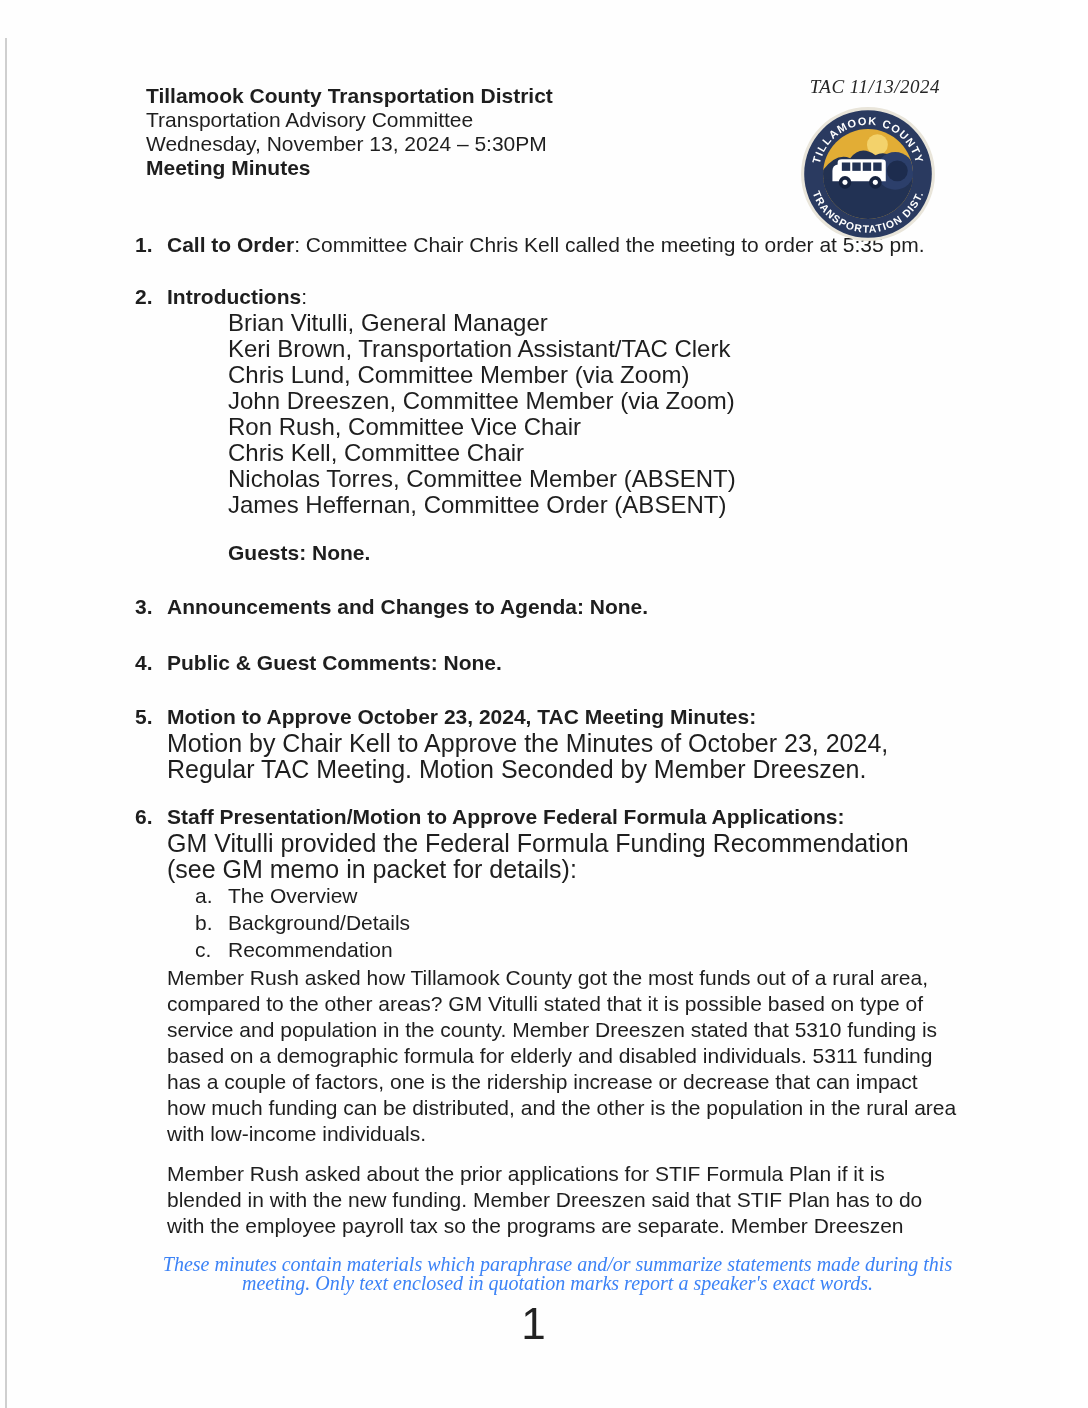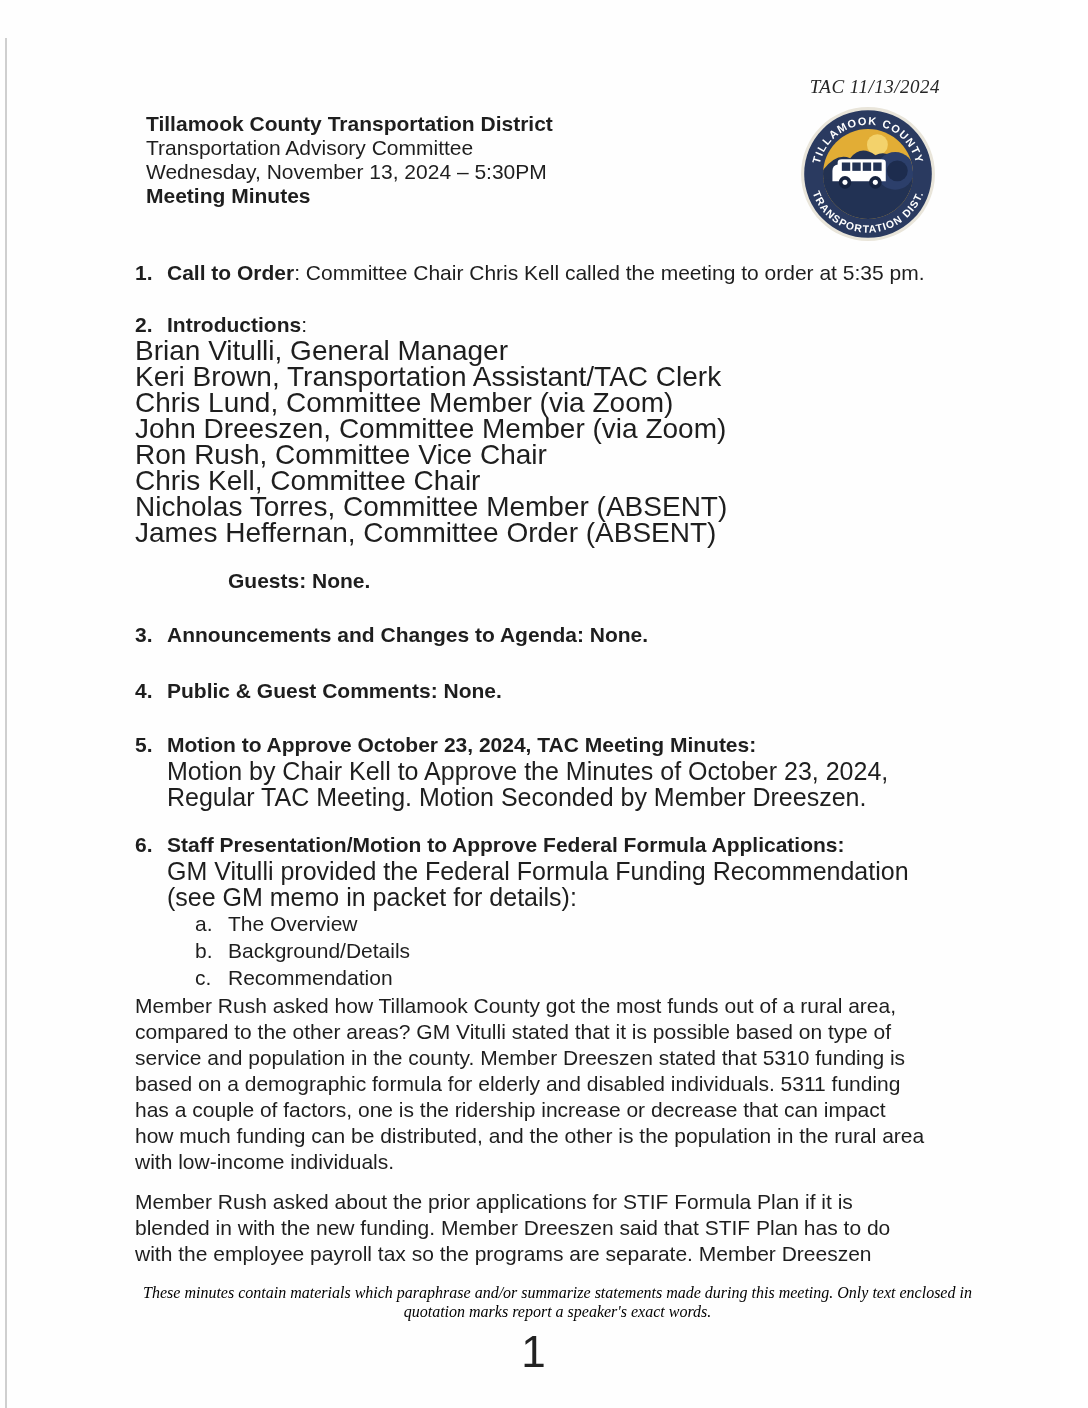--- a/index.html
+++ b/index.html
@@ -32,41 +32,42 @@
     font-size: 19px;
     color: #262626;
     letter-spacing: 0.5px;
   }
   .logo-wrap {
     position: absolute;
     top: 106px; left: 800px;
     width: 136px; height: 136px;
   }
   header.doc-header {
-    padding-top: 112px;
+    padding-top: 84px;
     margin-left: 11px;
     font-size: 21px;
     line-height: 24px;
   }
   .bold { font-weight: bold; }
   .item {
     display: flex;
     font-size: 21px;
     line-height: 26px;
   }
   .item .num { width: 32px; flex: none; font-weight: bold; }
   .item .itext { flex: 1; }
   .item-1 { margin-top: 52px; }
   .item-2 { margin-top: 26px; }
   .item-3 { margin-top: 28px; }
   .item-4 { margin-top: 30px; }
   .item-5 { margin-top: 28px; }
   .item-6 { margin-top: 22px; }
   .attendees {
-    font-size: 28px;
+    margin-left: 93px;
+    font-size: 24px;
     line-height: 26px;
   }
   .guests {
     margin-left: 93px;
     margin-top: 22px;
     font-size: 21px;
     line-height: 26px;
     font-weight: bold;
   }
   .ibody {
@@ -74,39 +75,39 @@
     font-size: 25px;
     line-height: 26px;
   }
   .sub-list { margin-left: 60px; }
   .sub-item {
     display: flex;
     font-size: 21px;
     line-height: 27px;
   }
   .sub-item .letter { width: 33px; flex: none; }
-  .paragraphs { margin-top: 2px; }
+  .paragraphs { margin-left: 32px; margin-top: 2px; }
   .para {
     font-size: 21px;
     line-height: 26px;
     width: 793px;
   }
   .para + .para { margin-top: 14px; }
   footer.doc-footer {
     margin-top: 16px;
     text-align: center;
   }
   .disclaimer {
     margin: 0 auto;
     width: 845px;
     font-family: "Liberation Serif", "DejaVu Serif", serif;
     font-style: italic;
-    font-size: 16px;
+    font-size: 20px;
     line-height: 19px;
-    color: #000000;
+    color: #3b82f6;
   }
   .page-number {
     margin-top: 6px;
     text-align: center;
     font-size: 44px;
     font-weight: 400;
     color: #222;
   }
   .logo-svg text { font-family: "Liberation Sans", sans-serif; }
 </style>

